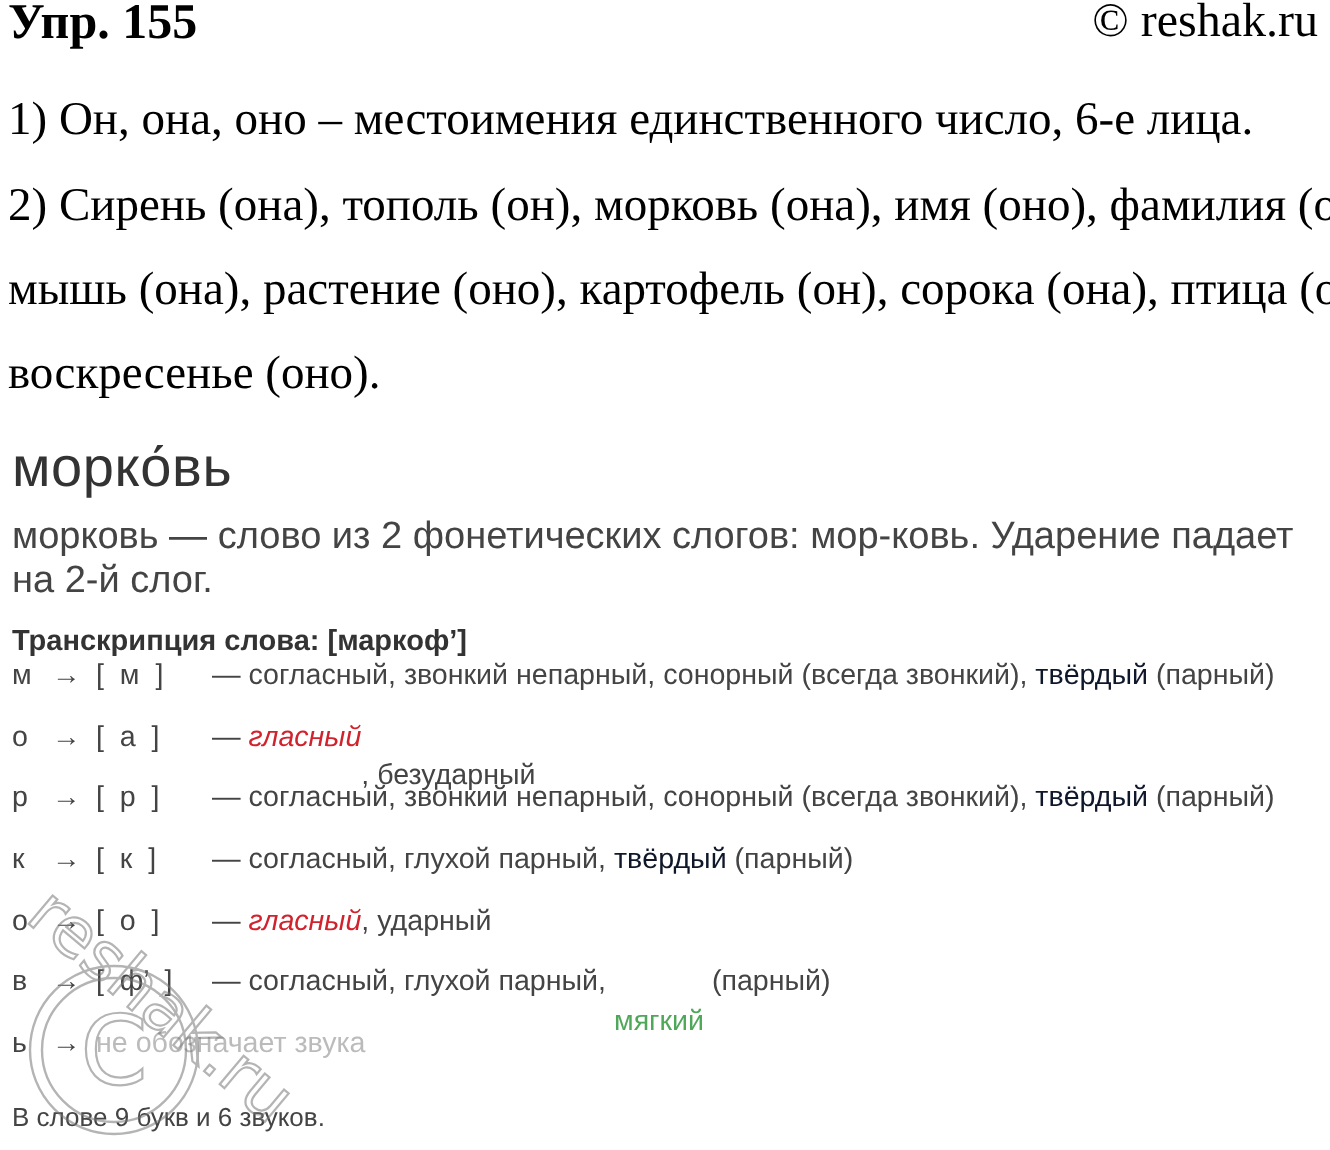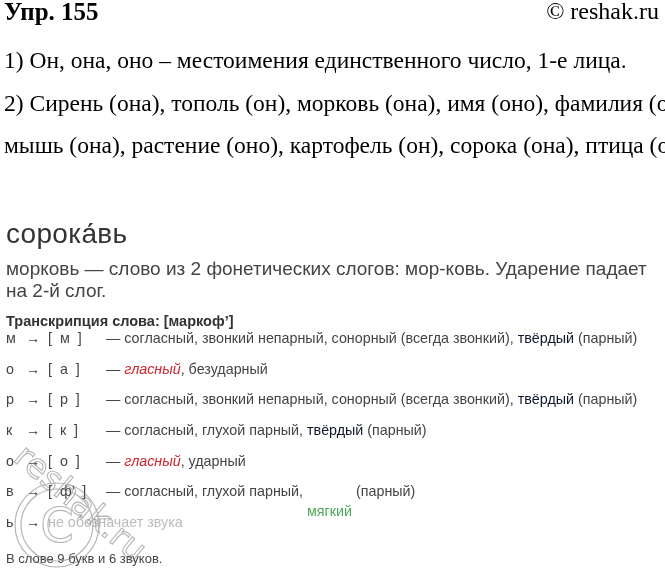--- a/index.html
+++ b/index.html
@@ -30,46 +30,47 @@
     .wm { position: absolute; left: 2px; top: 420px; width: 180px; height: 160px; pointer-events: none; opacity: 0.55; }
   </style>
 </head>
 <body>
 
 <div class="hdr serif">
   <div class="title">Упр. 155</div>
   <div class="copy">© reshak.ru</div>
 </div>
 
-<div class="para serif" id="p1">1) Он, она, оно – местоимения единственного число, 1-е лица.</div>
+<div class="para serif" id="p1">1) Он, она, оно – местоимения единственного число, 6-е лица.</div>
 <div class="para serif" id="p2">
   <span class="p2line">2) Сирень (она), тополь (он), морковь (она), имя (оно), фамилия (она),</span>
   <span class="p2line">мышь (она), растение (оно), картофель (он), сорока (она), птица (она),</span>
+  <span class="p2line">воскресенье (оно).</span>
 </div>
 
-<div class="word sans">сорока́вь</div>
+<div class="word sans">морко́вь</div>
 <div class="desc sans">морковь — слово из 2 фонетических слогов: мор-ковь. Ударение падает на 2-й слог.</div>
 <div class="transc sans">Транскрипция слова: [маркоф’]</div>
 
 <div class="rows sans" id="rows">
     <div class="row">
       <span class="letter">м</span>
       <span class="arrow">→</span>
       <span class="bracket" style="white-space: pre;">[  м  ]</span>
       <span style="white-space: pre;"> — согласный, звонкий непарный, сонорный (всегда звонкий), </span>
       <span class="blue" style="white-space: pre;">твёрдый</span>
       <span style="white-space: pre;"> (парный)</span>
     </div>
     <div class="row">
       <span class="letter">о</span>
       <span class="arrow">→</span>
       <span class="bracket" style="white-space: pre;">[  а  ]</span>
       <span style="white-space: pre;"> — </span>
       <span class="red" style="white-space: pre;">гласный</span>
-      <span style="white-space: pre;">, безударный</span>
+      <span style="white-space: pre; margin-top: 19px;">, безударный</span>
     </div>
     <div class="row">
       <span class="letter">р</span>
       <span class="arrow">→</span>
       <span class="bracket" style="white-space: pre;">[  р  ]</span>
       <span style="white-space: pre;"> — согласный, звонкий непарный, сонорный (всегда звонкий), </span>
       <span class="blue" style="white-space: pre;">твёрдый</span>
       <span style="white-space: pre;"> (парный)</span>
     </div>
     <div class="row">

